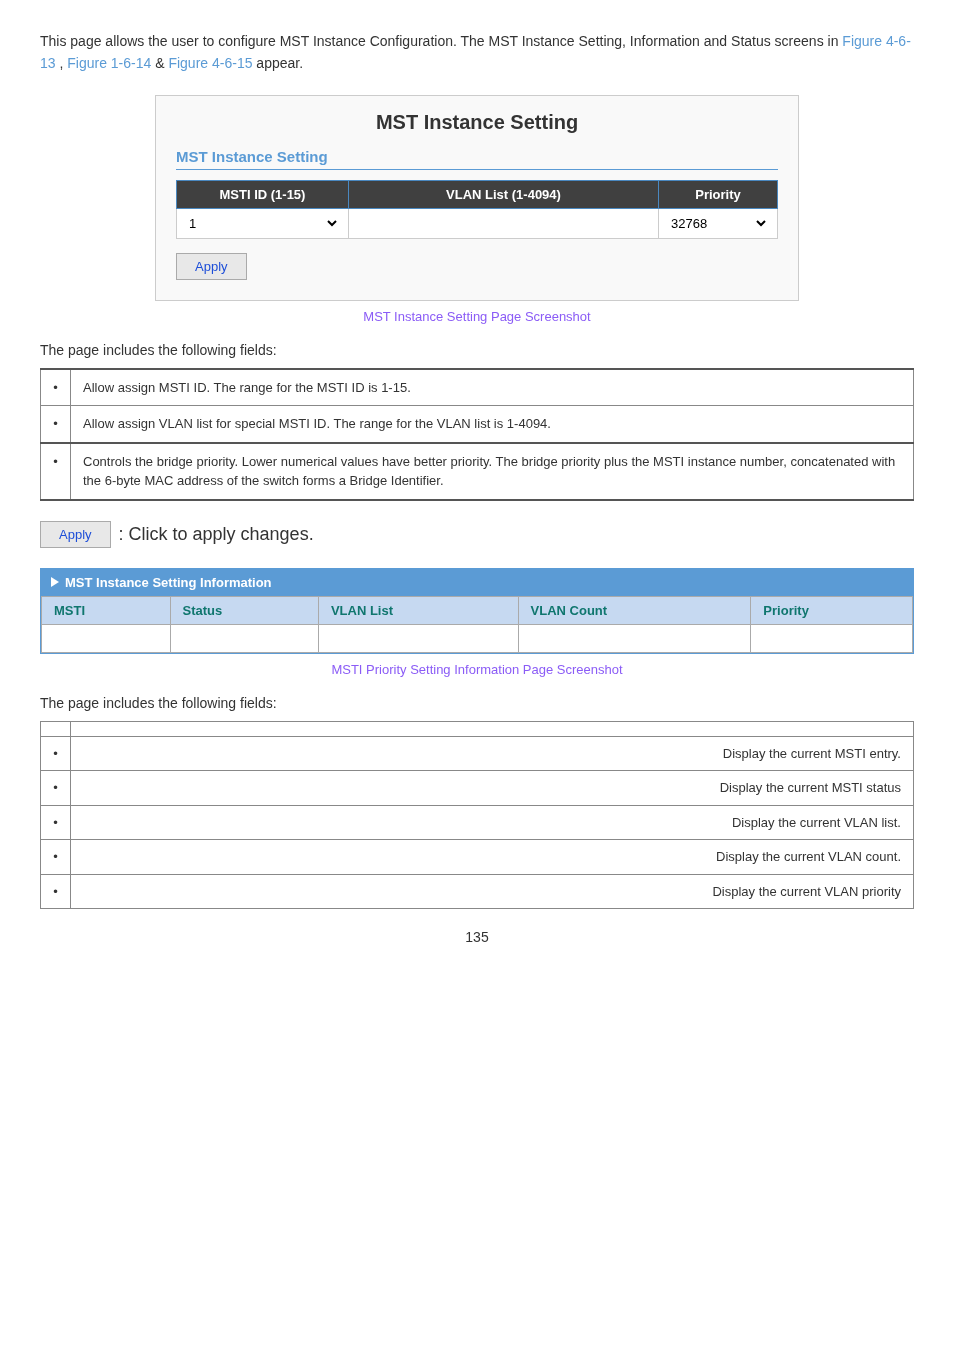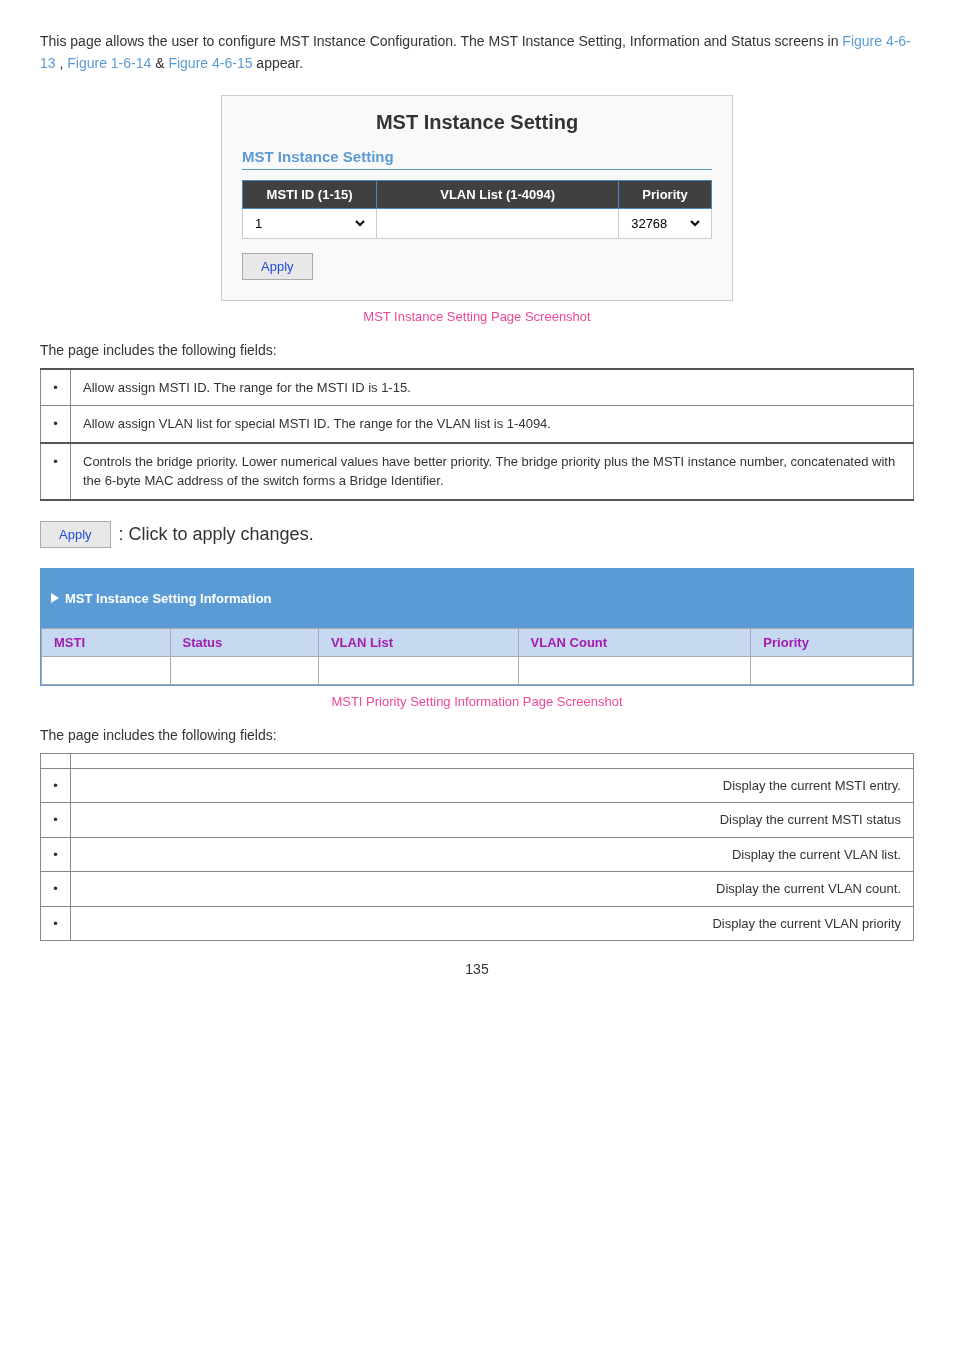--- a/index.html
+++ b/index.html
@@ -22,21 +22,21 @@
       color: #5b9bd5;
       text-decoration: none;
     }
 
     
     .mst-setting-box {
       border: 1px solid #ccc;
       background: #f9f9f9;
       padding: 15px 20px 20px;
       margin-bottom: 8px;
-      width: 512px;
+      width: 644px;
       margin-left: auto;
       margin-right: auto;
     }
     .mst-setting-box h2 {
       text-align: center;
       font-size: 20px;
       font-weight: bold;
       margin-bottom: 14px;
       color: #333;
     }
@@ -79,21 +79,21 @@
       padding: 5px 18px;
       font-size: 13px;
       cursor: pointer;
       color: #1d4ed8;
     }
 
     .screenshot-caption {
       text-align: center;
       margin: 8px 0 18px;
       font-size: 13px;
-      color: #ec4899;
+      color: #8b5cf6;
     }
 
     .section-intro {
       margin-bottom: 10px;
       font-size: 14px;
     }
 
     
     .desc-table {
       width: 100%;
@@ -134,42 +134,42 @@
 
     
     .info-box {
       border: 1px solid #5b9bd5;
       background: #fff;
       margin-bottom: 8px;
     }
     .info-box-header {
       background: #5b9bd5;
       color: #fff;
-      padding: 22px 10px;
+      padding: 6px 10px;
       font-size: 13px;
       font-weight: bold;
       display: flex;
       align-items: center;
       gap: 6px;
     }
     .info-box-header .triangle {
       display: inline-block;
       width: 0;
       height: 0;
       border-top: 5px solid transparent;
       border-bottom: 5px solid transparent;
       border-left: 8px solid #fff;
     }
     .info-table {
       width: 100%;
       border-collapse: collapse;
     }
     .info-table th {
       background: #c6d9f1;
-      color: #a21caf;
+      color: #0f766e;
       padding: 6px 12px;
       font-size: 13px;
       border: 1px solid #aaa;
       text-align: left;
     }
     .info-table td {
       padding: 6px 12px;
       border: 1px solid #aaa;
       background: #fff;
       font-size: 13px;

